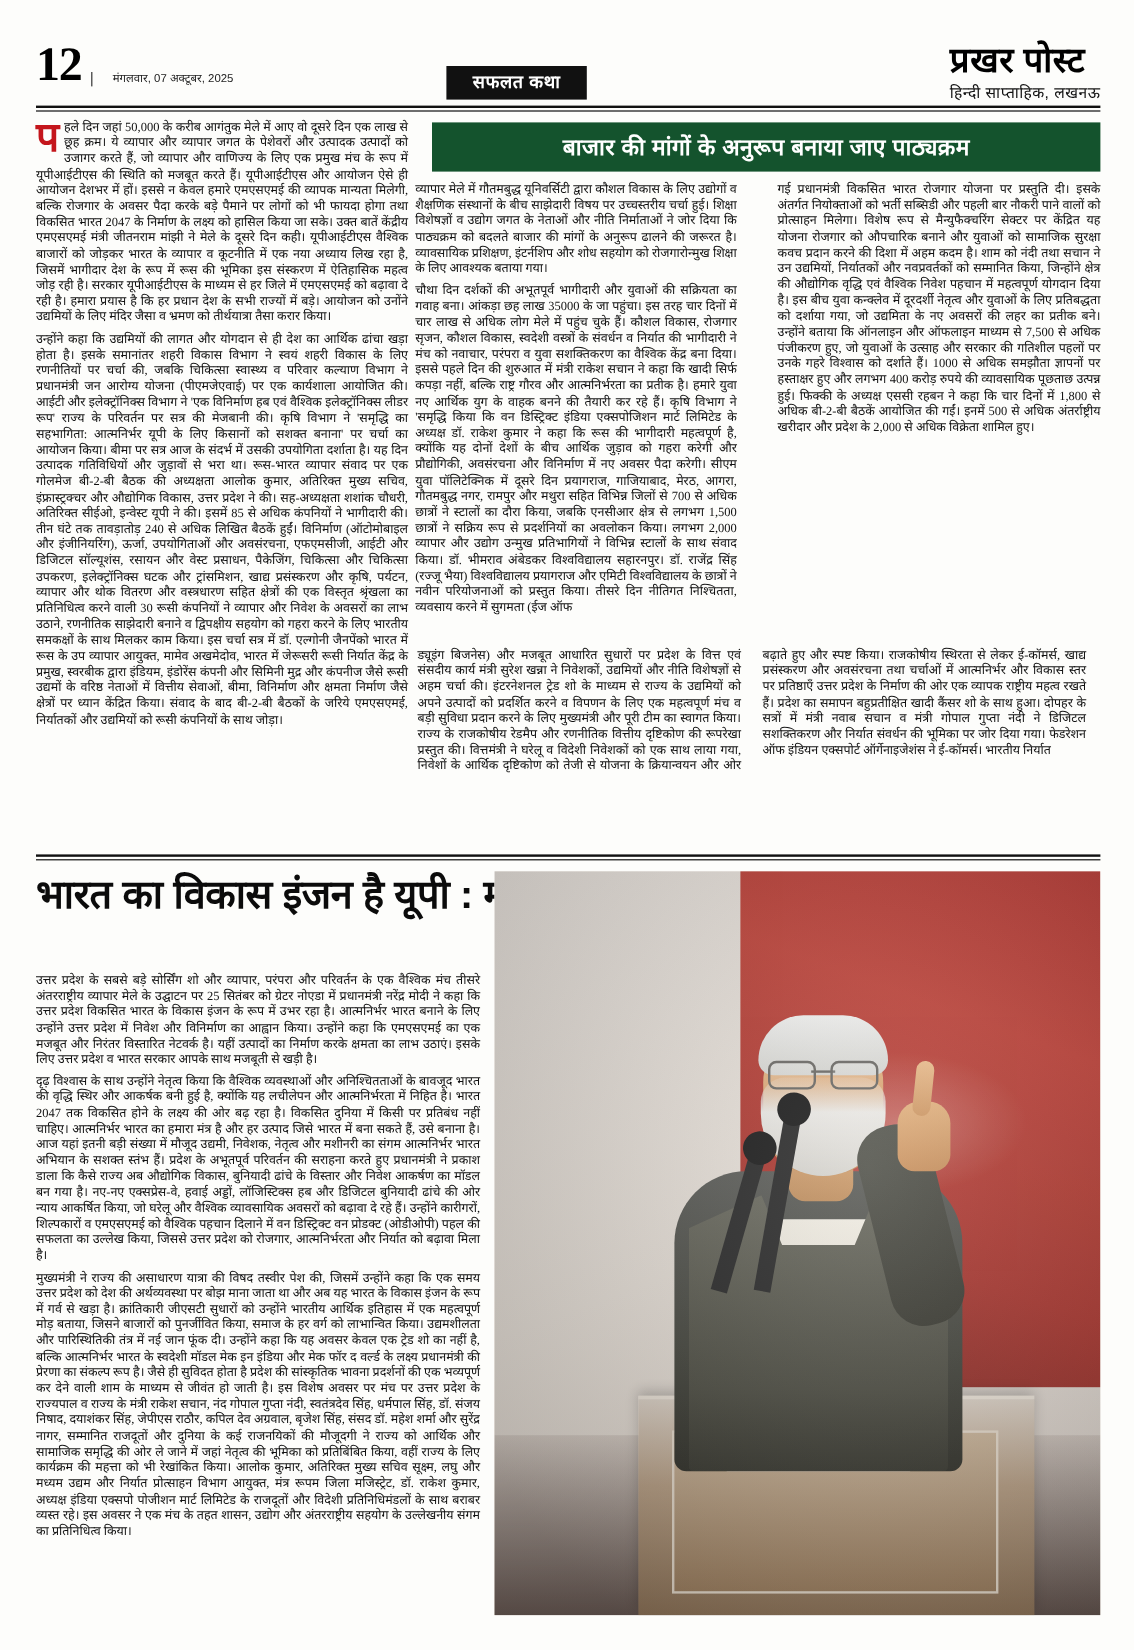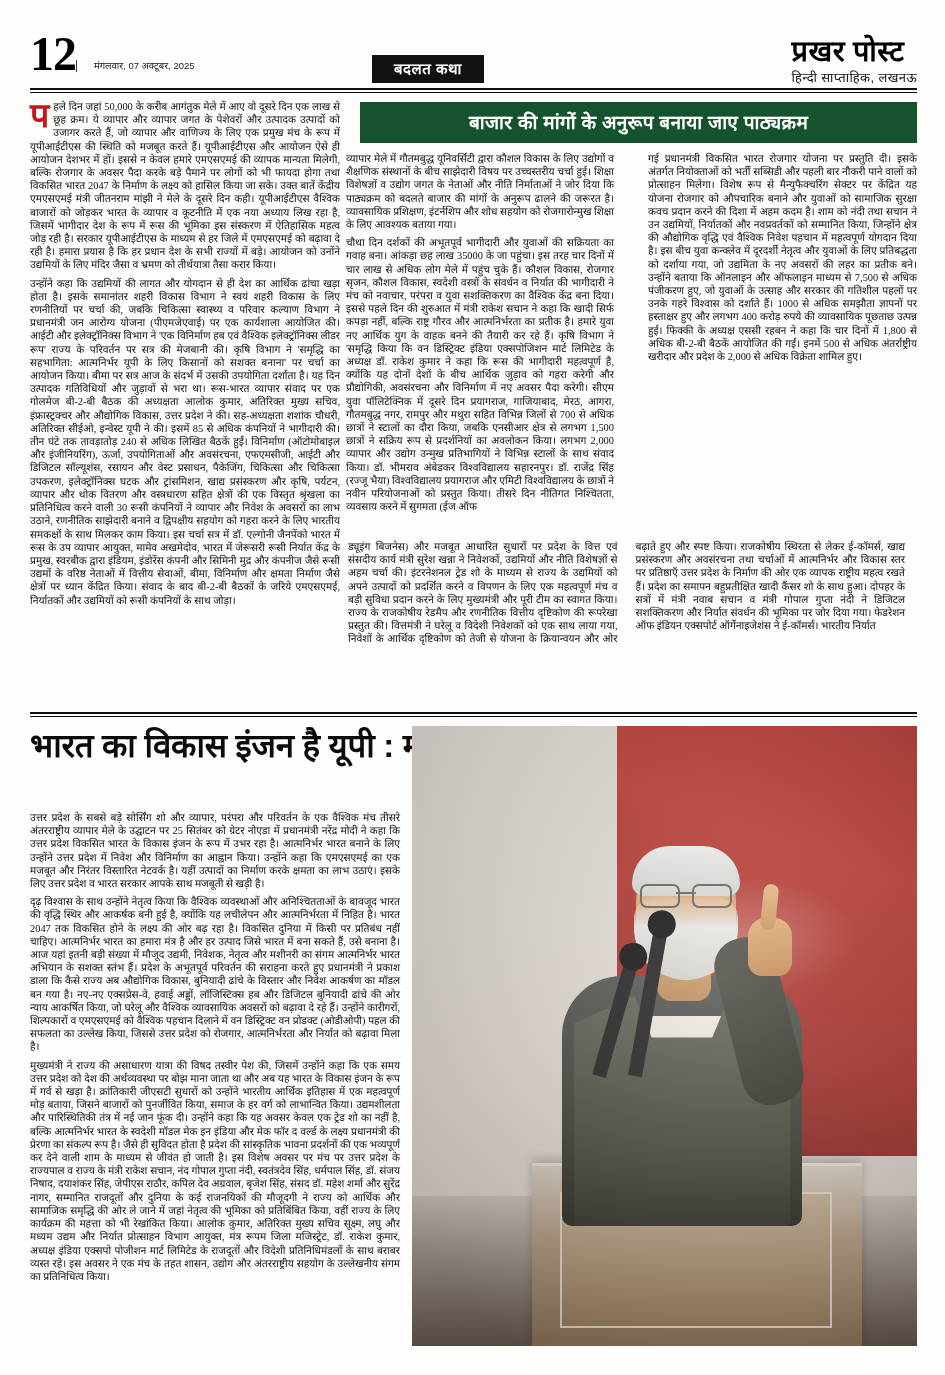--- a/index.html
+++ b/index.html
@@ -30,21 +30,21 @@
     top: 34px;
     left: 30px;
     right: 28px;
     height: 50px;
   }
   .page-number {
     position: absolute;
     left: 0;
     top: 0;
     font-family: "Liberation Serif", serif;
-    font-size: 48px;
+    font-size: 40px;
     font-weight: bold;
     line-height: 40px;
     letter-spacing: -1px;
   }
   .page-date {
     position: absolute;
     left: 46px;
     top: 26px;
     font-size: 9.5px;
     color: #222;
@@ -417,21 +417,21 @@
 <div class="page">
 
   <div class="masthead">
     <div class="page-number">12</div>
     <div class="page-date">मंगलवार, 07 अक्टूबर, 2025</div>
     <div class="brand">
       <div class="brand-name">प्रखर पोस्ट</div>
       <div class="brand-sub">हिन्दी साप्ताहिक, लखनऊ</div>
     </div>
   </div>
-  <div class="section-tag">बदलत कथा</div>
+  <div class="section-tag">सफलत कथा</div>
   <div class="rule-top"></div>
   <div class="rule-top2"></div>
 
   <div class="top-area">
 
     <div class="col-left body-text">
       <p class="dropcap-para">पहले दिन जहां 50,000 के करीब आगंतुक मेले में आए वो दूसरे दिन एक लाख से छूह क्रम। ये व्यापार और व्यापार जगत के पेशेवरों और उत्पादक उत्पादों को उजागर करते हैं, जो व्यापार और वाणिज्य के लिए एक प्रमुख मंच के रूप में यूपीआईटीएस की स्थिति को मजबूत करते हैं। यूपीआईटीएस और आयोजन ऐसे ही आयोजन देशभर में हों। इससे न केवल हमारे एमएसएमई की व्यापक मान्यता मिलेगी, बल्कि रोजगार के अवसर पैदा करके बड़े पैमाने पर लोगों को भी फायदा होगा तथा विकसित भारत 2047 के निर्माण के लक्ष्य को हासिल किया जा सके। उक्त बातें केंद्रीय एमएसएमई मंत्री जीतनराम मांझी ने मेले के दूसरे दिन कही। यूपीआईटीएस वैश्विक बाजारों को जोड़कर भारत के व्यापार व कूटनीति में एक नया अध्याय लिख रहा है, जिसमें भागीदार देश के रूप में रूस की भूमिका इस संस्करण में ऐतिहासिक महत्व जोड़ रही है। सरकार यूपीआईटीएस के माध्यम से हर जिले में एमएसएमई को बढ़ावा दे रही है। हमारा प्रयास है कि हर प्रधान देश के सभी राज्यों में बड़े। आयोजन को उनोंने उद्यमियों के लिए मंदिर जैसा व भ्रमण को तीर्थयात्रा तैसा करार किया।</p>
       <p>उन्होंने कहा कि उद्यमियों की लागत और योगदान से ही देश का आर्थिक ढांचा खड़ा होता है। इसके समानांतर शहरी विकास विभाग ने स्वयं शहरी विकास के लिए रणनीतियों पर चर्चा की, जबकि चिकित्सा स्वास्थ्य व परिवार कल्याण विभाग ने प्रधानमंत्री जन आरोग्य योजना (पीएमजेएवाई) पर एक कार्यशाला आयोजित की। आईटी और इलेक्ट्रॉनिक्स विभाग ने 'एक विनिर्माण हब एवं वैश्विक इलेक्ट्रॉनिक्स लीडर रूप' राज्य के परिवर्तन पर सत्र की मेजबानी की। कृषि विभाग ने 'समृद्धि का सहभागिता: आत्मनिर्भर यूपी के लिए किसानों को सशक्त बनाना' पर चर्चा का आयोजन किया। बीमा पर सत्र आज के संदर्भ में उसकी उपयोगिता दर्शाता है। यह दिन उत्पादक गतिविधियों और जुड़ावों से भरा था। रूस-भारत व्यापार संवाद पर एक गोलमेज बी-2-बी बैठक की अध्यक्षता आलोक कुमार, अतिरिक्त मुख्य सचिव, इंफ्रास्ट्रक्चर और औद्योगिक विकास, उत्तर प्रदेश ने की। सह-अध्यक्षता शशांक चौधरी, अतिरिक्त सीईओ, इन्वेस्ट यूपी ने की। इसमें 85 से अधिक कंपनियों ने भागीदारी की। तीन घंटे तक तावड़ातोड़ 240 से अधिक लिखित बैठकें हुईं। विनिर्माण (ऑटोमोबाइल और इंजीनियरिंग), ऊर्जा, उपयोगिताओं और अवसंरचना, एफएमसीजी, आईटी और डिजिटल सॉल्यूशंस, रसायन और वेस्ट प्रसाधन, पैकेजिंग, चिकित्सा और चिकित्सा उपकरण, इलेक्ट्रॉनिक्स घटक और ट्रांसमिशन, खाद्य प्रसंस्करण और कृषि, पर्यटन, व्यापार और थोक वितरण और वस्त्रधारण सहित क्षेत्रों की एक विस्तृत श्रृंखला का प्रतिनिधित्व करने वाली 30 रूसी कंपनियों ने व्यापार और निवेश के अवसरों का लाभ उठाने, रणनीतिक साझेदारी बनाने व द्विपक्षीय सहयोग को गहरा करने के लिए भारतीय समकक्षों के साथ मिलकर काम किया। इस चर्चा सत्र में डॉ. एल्गोनी जैनपेंको भारत में रूस के उप व्यापार आयुक्त, मामेव अखमेदोव, भारत में जेरूसरी रूसी निर्यात केंद्र के प्रमुख, स्वरबीक द्वारा इंडियम, इंडोरेंस कंपनी और सिमिनी मुद्र और कंपनीज जैसे रूसी उद्यमों के वरिष्ठ नेताओं में वित्तीय सेवाओं, बीमा, विनिर्माण और क्षमता निर्माण जैसे क्षेत्रों पर ध्यान केंद्रित किया। संवाद के बाद बी-2-बी बैठकों के जरिये एमएसएमई, निर्यातकों और उद्यमियों को रूसी कंपनियों के साथ जोड़ा।</p>
     </div>
 

